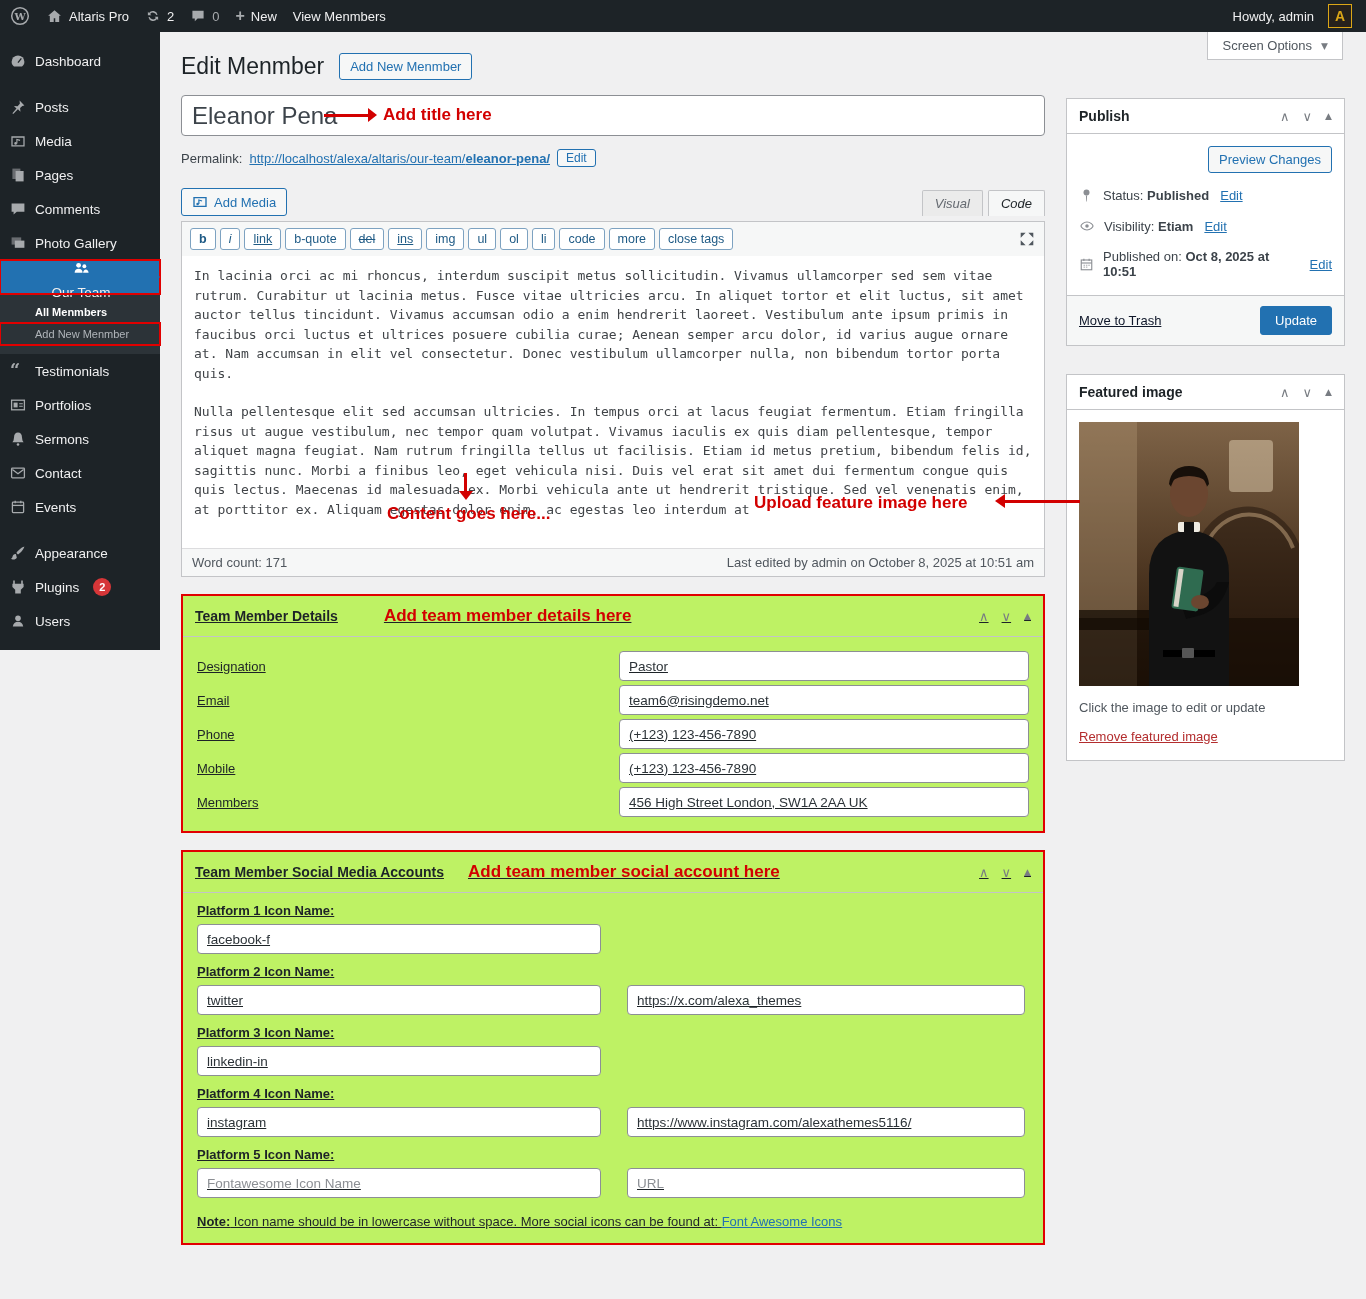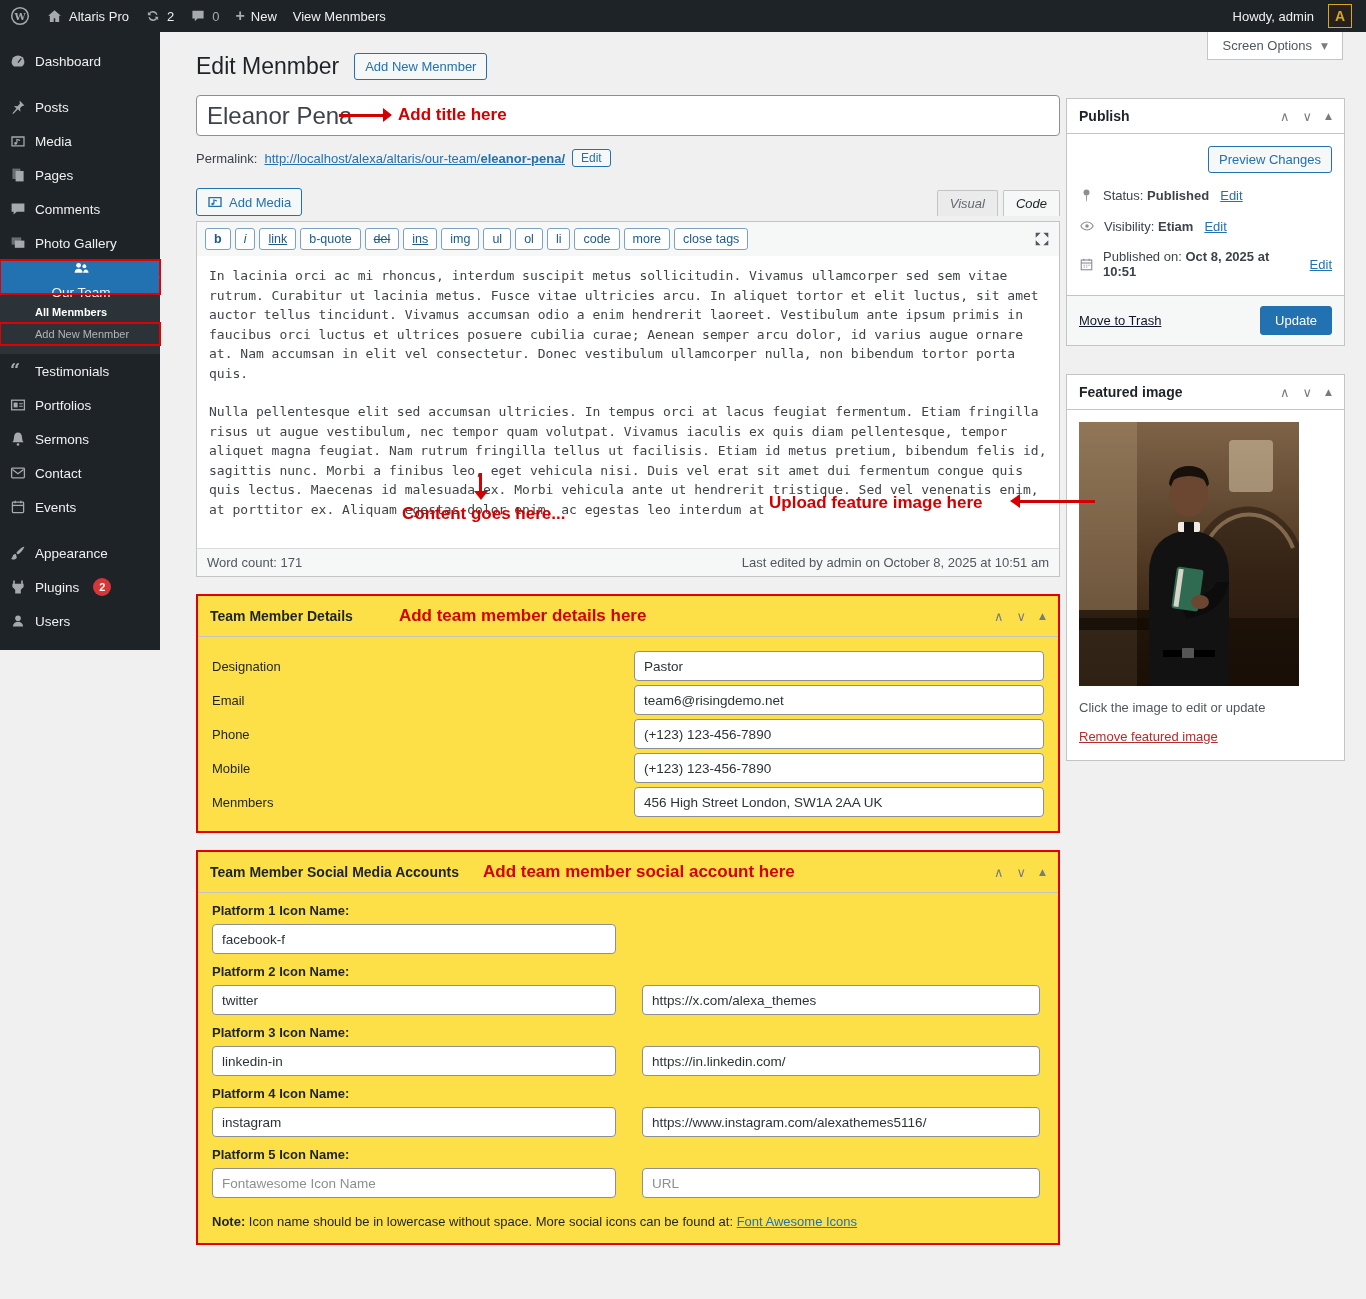--- a/index.html
+++ b/index.html
@@ -35,21 +35,21 @@
   .smi.red-box{outline:2px solid #e10000;outline-offset:-1px;}
   .badge{background:#d63638;color:#fff;border-radius:50%;min-width:18px;height:18px;line-height:18px;
     text-align:center;font-size:11px;font-weight:bold;display:inline-block;margin-left:5px;}
 
   
   #content{position:relative;margin-left:160px;height:1267px;background:#f0f0f1;font-size:13px;}
   #screen-options{position:absolute;top:0;right:23px;height:28px;padding:0 14px;background:#fff;
     border:1px solid #c3c4c7;border-top:none;display:flex;align-items:center;gap:9px;color:#50575e;cursor:pointer;}
   .so-arrow{font-size:9px;color:#787c82;font-family:"DejaVu Sans",sans-serif;}
 
-  #main-col{position:relative;width:864px;margin-left:36px;padding-top:21px;}
+  #main-col{position:relative;width:864px;margin-left:21px;padding-top:21px;}
   .h1row{display:flex;align-items:center;gap:15px;}
   h1{margin:0;font-size:23px;font-weight:400;color:#1d2327;}
   .btn{display:inline-flex;align-items:center;gap:6px;border-radius:3px;font-size:13px;cursor:pointer;
     text-decoration:none;font-family:inherit;}
   .btn.sec{background:#f6f7f7;border:1px solid #2271b1;color:#2271b1;padding:5px 10px;}
   .btn.tiny{background:#f6f7f7;border:1px solid #2271b1;color:#2271b1;padding:1px 8px;font-size:12px;}
   .btn.primary{background:#2271b1;border:1px solid #2271b1;color:#fff;padding:6px 14px;}
 
   .title-wrap{position:relative;margin-top:15px;}
   #title-input{width:100%;height:41px;border:1px solid #8c8f94;border-radius:4px;background:#fff;
@@ -82,21 +82,21 @@
     padding:6px 10px;color:#50575e;}
 
   .an-downline{position:absolute;left:282px;top:251px;width:3px;height:19px;background:#d20000;z-index:30;}
   .an-downhead{position:absolute;left:277px;top:269px;border:7px solid transparent;border-top:9px solid #d20000;z-index:30;}
   .an-content{position:absolute;left:205px;top:282px;z-index:30;}
   .an-feature{position:absolute;left:572px;top:271px;z-index:30;}
   .an-feat-head{position:absolute;left:806px;top:272px;border:7px solid transparent;border-right:10px solid #d20000;z-index:30;}
   .an-feat-line{position:absolute;left:820px;top:278px;width:78px;height:3px;background:#d20000;z-index:30;}
 
   
-  .postbox{background:#fde047;border:1px solid #c3c4c7;margin-top:18px;}
+  .postbox{background:#bef264;border:1px solid #c3c4c7;margin-top:18px;text-decoration:underline;}
   .postbox.redline{border:2px solid #e10000;margin-top:17px;}
   .pb-head{display:flex;align-items:center;padding:10px 12px;border-bottom:1px solid #c3c4c7;}
   .pb-title{font-weight:bold;font-size:14px;white-space:nowrap;}
   .pb-annot-1{margin-left:46px;} .pb-annot-2{margin-left:24px;}
   .handles{margin-left:auto;display:flex;align-items:center;gap:13px;color:#787c82;
     font-family:"DejaVu Sans",sans-serif;cursor:pointer;}
   .h-toggle{font-size:9px;}
   .pb-body{padding:6px 14px 14px;}
   .field-row{display:flex;align-items:center;margin-top:4px;height:30px;}
   .field-row:first-child{margin-top:8px;}
@@ -468,21 +468,20 @@
             <input class="sp-input sp-icon" value="facebook-f" style="">
           </div>
           <div class="sp-label">Platform 2 Icon Name:</div>
           <div class="sp-row">
             <input class="sp-input sp-icon" value="twitter" style="">
             <input class="sp-input sp-url" value="https://x.com/alexa_themes" style="">
           </div>
           <div class="sp-label">Platform 3 Icon Name:</div>
           <div class="sp-row">
             <input class="sp-input sp-icon" value="linkedin-in" style="">
-            <input class="sp-input sp-url" value="https://in.linkedin.com/" style="">
           </div>
           <div class="sp-label">Platform 4 Icon Name:</div>
           <div class="sp-row">
             <input class="sp-input sp-icon" value="instagram" style="">
             <input class="sp-input sp-url" value="https://www.instagram.com/alexathemes5116/" style="">
           </div>
           <div class="sp-label">Platform 5 Icon Name:</div>
           <div class="sp-row">
             <input class="sp-input sp-icon" placeholder="Fontawesome Icon Name" style="">
             <input class="sp-input sp-url" placeholder="URL" style="">

